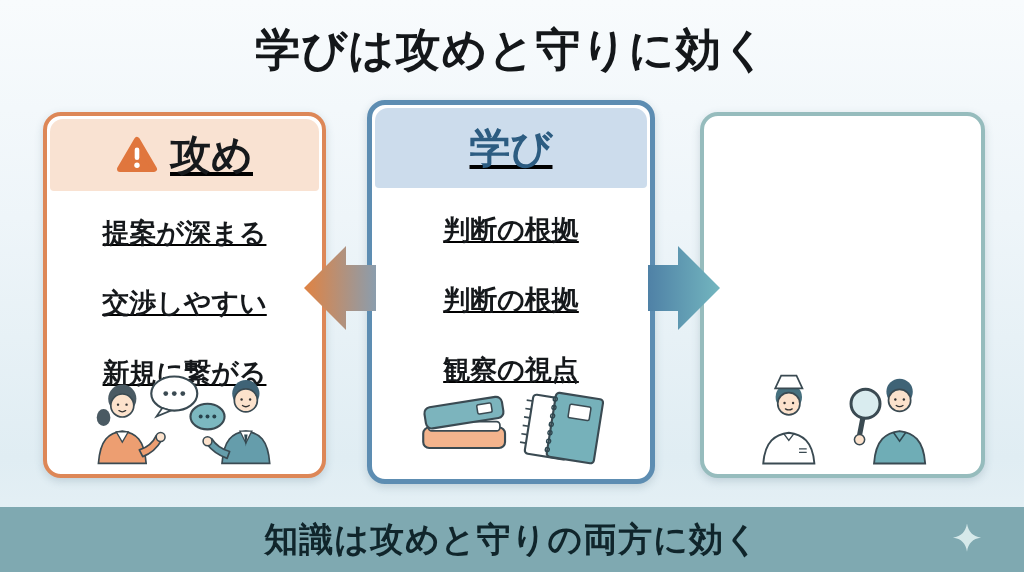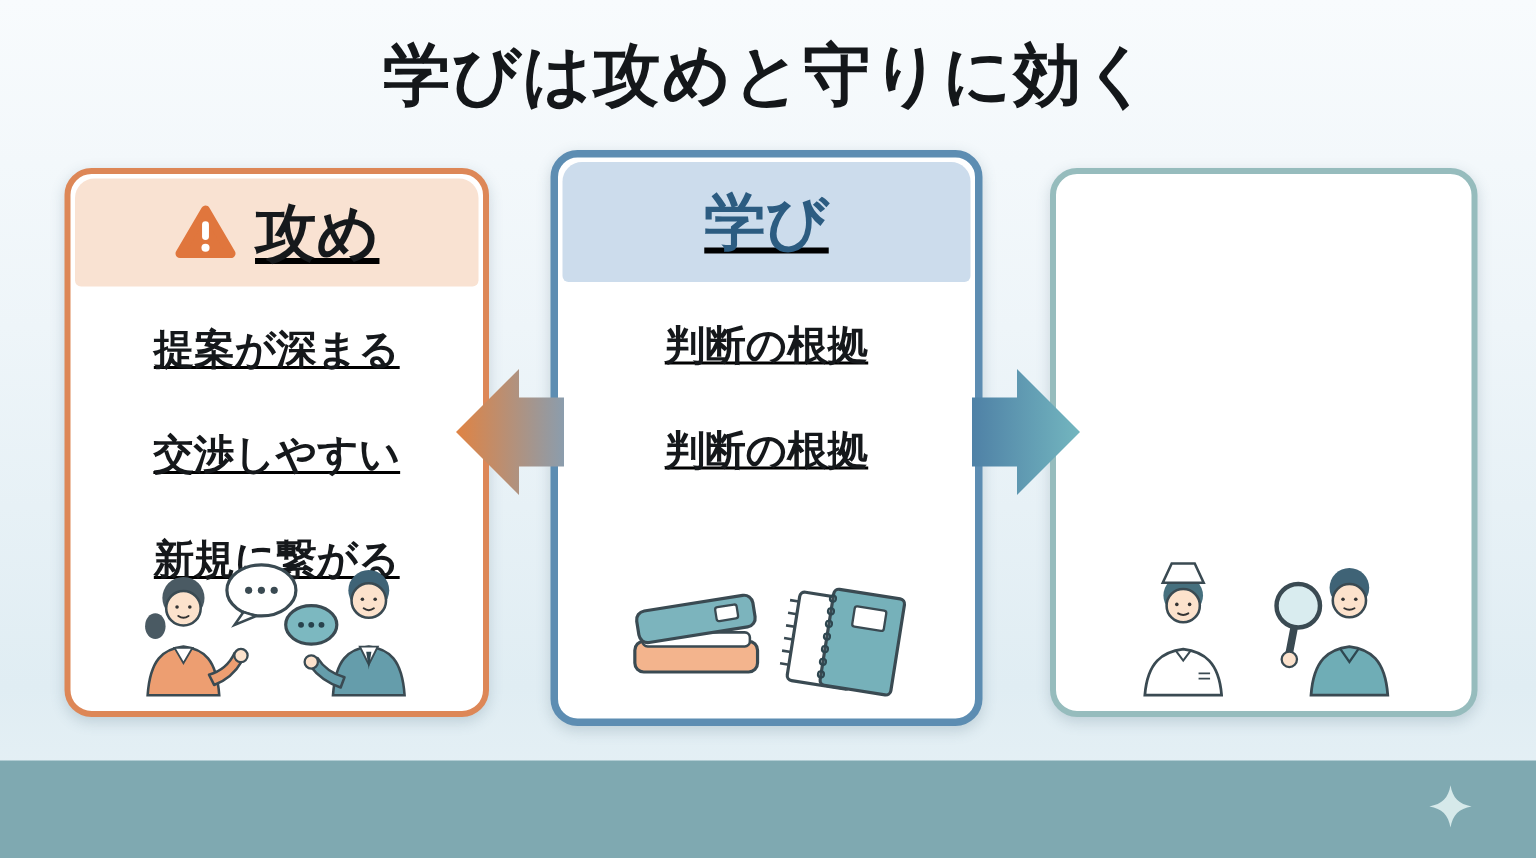--- a/index.html
+++ b/index.html
@@ -114,20 +114,21 @@
     </div>
   </div>
 
   <div class="panel learning">
     <div class="panel-header">
       <div class="panel-title">学び</div>
     </div>
     <div class="panel-body">
       <div class="panel-item">判断の根拠</div>
       <div class="panel-item">判断の根拠</div>
+      <div class="panel-item">観察の視点</div>
     </div>
     <div class="panel-illustration">
       <svg viewBox="0 0 250 115" preserveAspectRatio="xMidYMax meet">
 
         <rect x="22" y="64" width="96" height="24" rx="7" fill="#f3b48d" stroke="#3a4a52" stroke-width="2.5"></rect>
         <rect x="28" y="57" width="84" height="11" rx="4" fill="#ffffff" stroke="#3a4a52" stroke-width="2"></rect>
         <g transform="rotate(-9 70 48)">
           <rect x="24" y="34" width="92" height="25" rx="7" fill="#7cb4bd" stroke="#3a4a52" stroke-width="2.5"></rect>
           <rect x="86" y="40" width="17" height="11" rx="2" fill="#ffffff" stroke="#3a4a52" stroke-width="1.8"></rect>
         </g>
@@ -197,18 +198,19 @@
     <defs>
       <linearGradient id="gr" x1="0" y1="0" x2="1" y2="0">
         <stop offset="0" stop-color="#4f81a6"></stop>
           <stop offset="1" stop-color="#73b6bf"></stop>
       </linearGradient>
     </defs>
     <polygon points="0,23 30,23 30,4 72,46 30,88 30,69 0,69" fill="url(#gr)"></polygon>
   </svg>
 
   <div class="footer">
+    <div class="footer-text">知識は攻めと守りの両方に効く</div>
     <svg class="sparkle" viewBox="0 0 32 32">
       <path d="M16 1 C17.5 10 22 14.5 31 16 C22 17.5 17.5 22 16 31 C14.5 22 10 17.5 1 16 C10 14.5 14.5 10 16 1 Z" fill="#d6e9ea"></path>
     </svg>
   </div>
 
 </div>
 
 </body></html>

